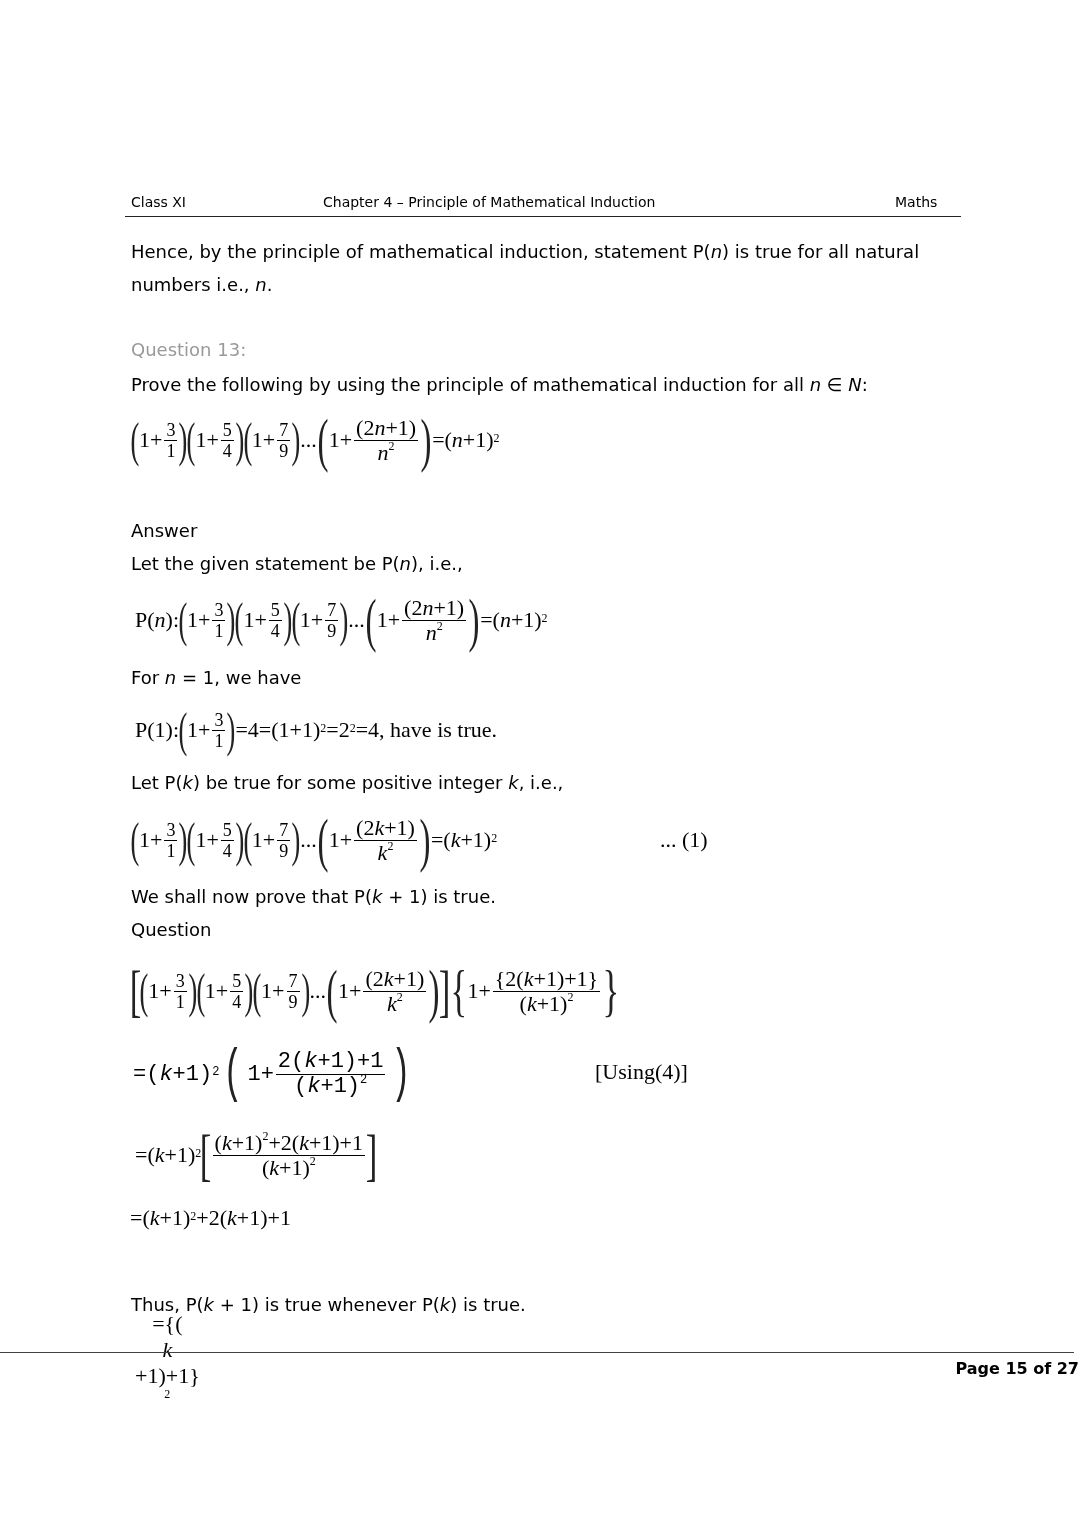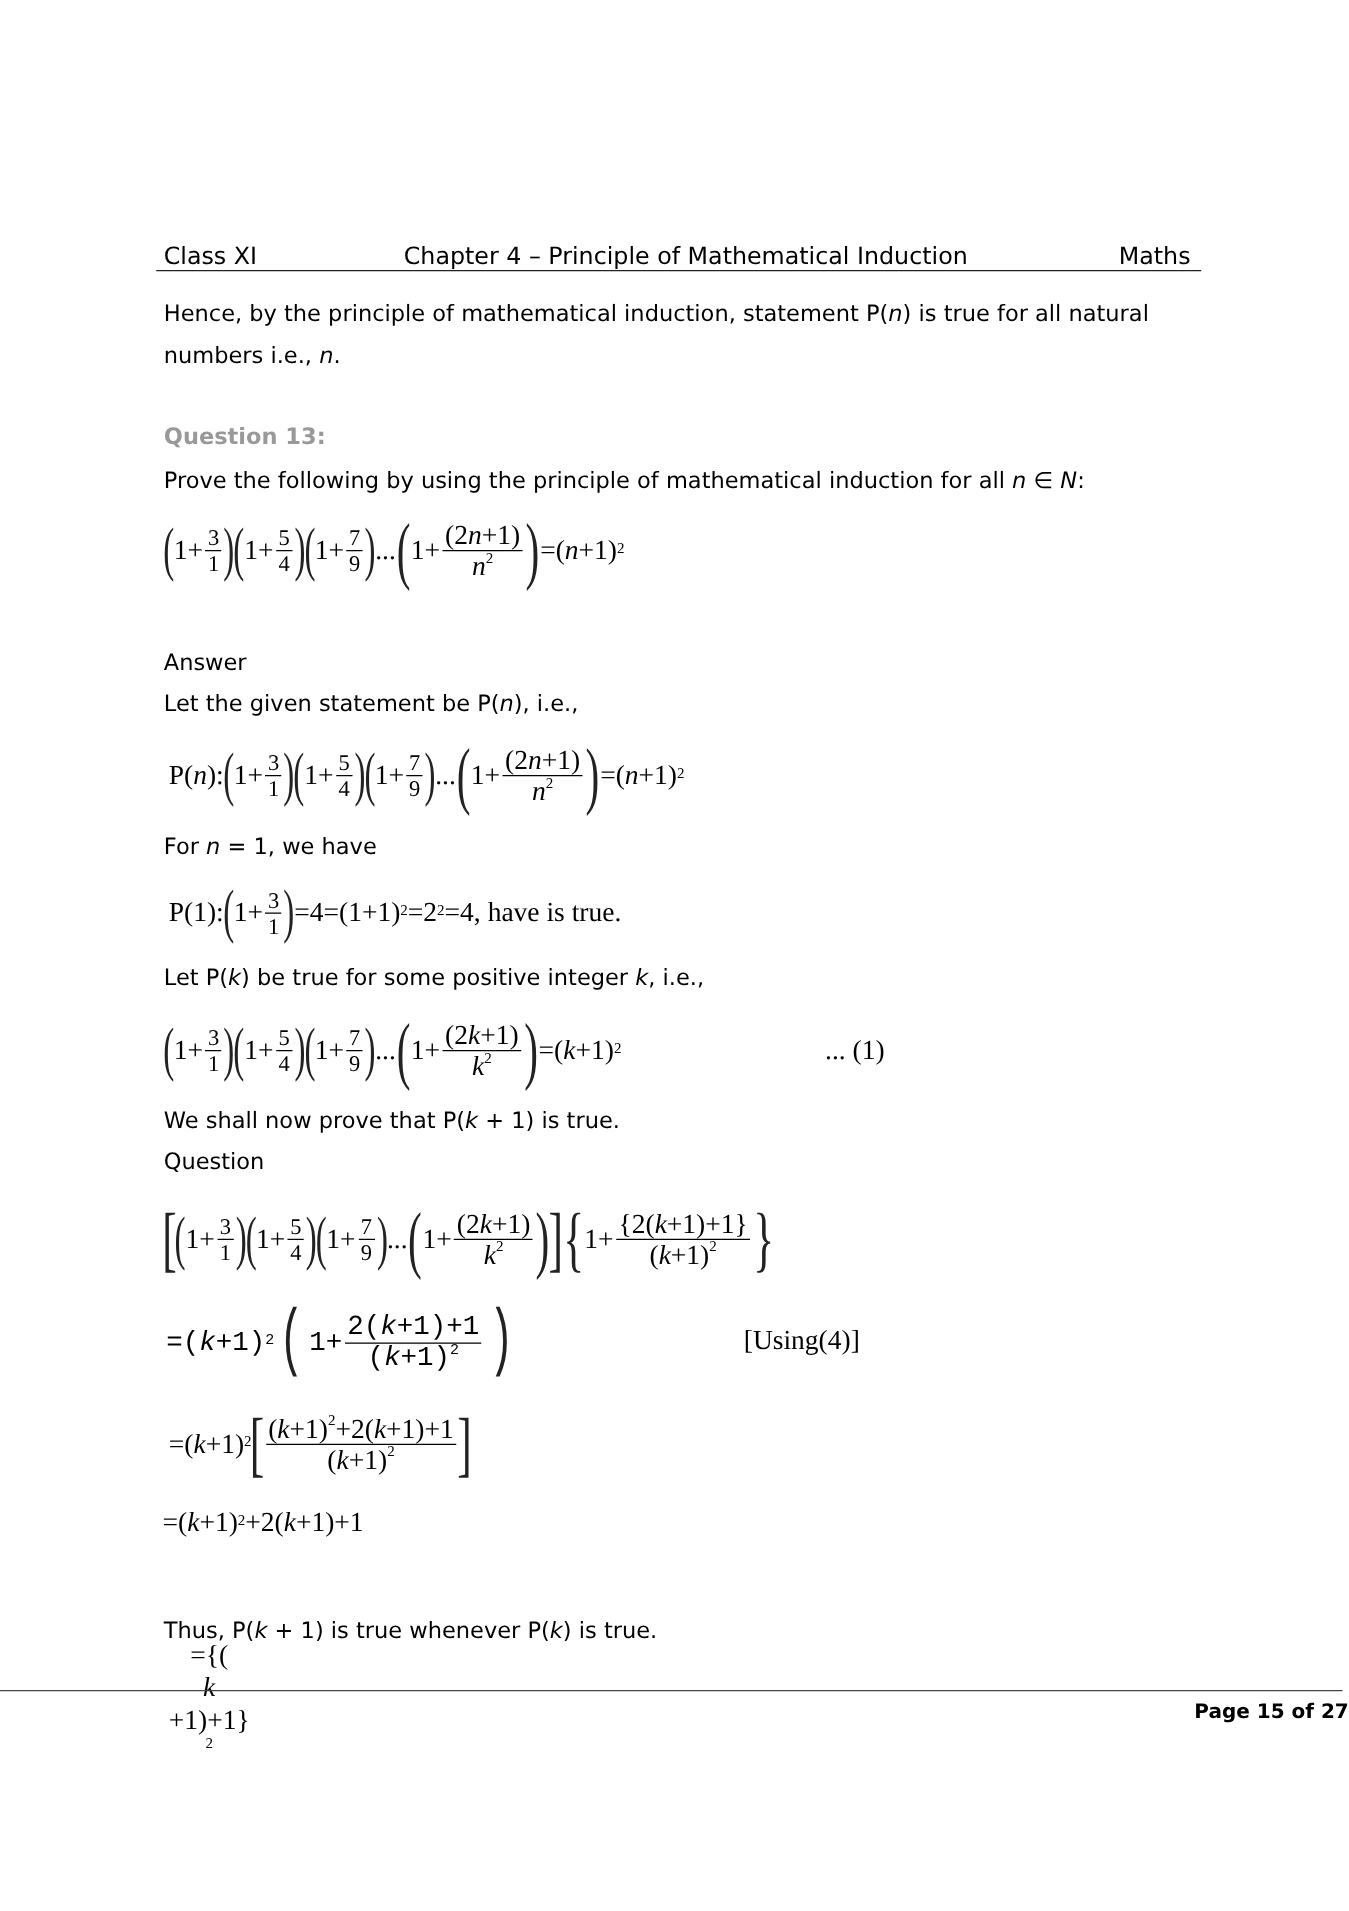--- a/index.html
+++ b/index.html
@@ -1,22 +1,22 @@
 <!DOCTYPE html>
 <html><head>
 <meta charset="utf-8">
 <style>
   html, body { margin:0; padding:0; background:#ffffff; }
   body { width:1079px; height:1529px; position:relative; overflow:hidden;
          font-family:"DejaVu Sans", sans-serif; color:#000; }
   .abs { position:absolute; }
-  .hdr { top:194px; font-size:19px; }
+  .hdr { top:194px; font-size:14px; }
   .hdr-line { left:125px; top:216px; width:836px; height:0; border-top:1.5px solid #222; }
   .para { font-size:18px; left:131px; line-height:33px; }
-  .qtitle { font-size:18px; font-weight:bold; color:#999999; left:131px; top:339px; }
+  .qtitle { font-size:18px; font-weight:normal; color:#999999; left:131px; top:339px; }
   .math { font-family:"Liberation Serif","DejaVu Serif", serif; font-size:22px; position:absolute;
           display:flex; align-items:center; white-space:nowrap; }
   .frac { display:inline-flex; flex-direction:column; align-items:center; vertical-align:middle; margin:0 2px; line-height:1; }
   .frac .num { padding:0 2px 1px; border-bottom:1px solid #000; }
   .frac .den { padding:1px 2px 0; }
   .frac.small { font-size:18px; }
   .paren { display:inline-block; font-size:48px; transform:scaleX(0.55); font-weight:100; line-height:1; margin:0 -4px; color:#222; }
   .paren-xl { font-size:60px; }
   .brk { display:inline-block; font-size:58px; transform:scaleX(0.6); font-weight:100; line-height:1; margin:0 -5px; color:#222; }
   sup { font-size:12px; vertical-align:top; position:relative; top:-2px; }

